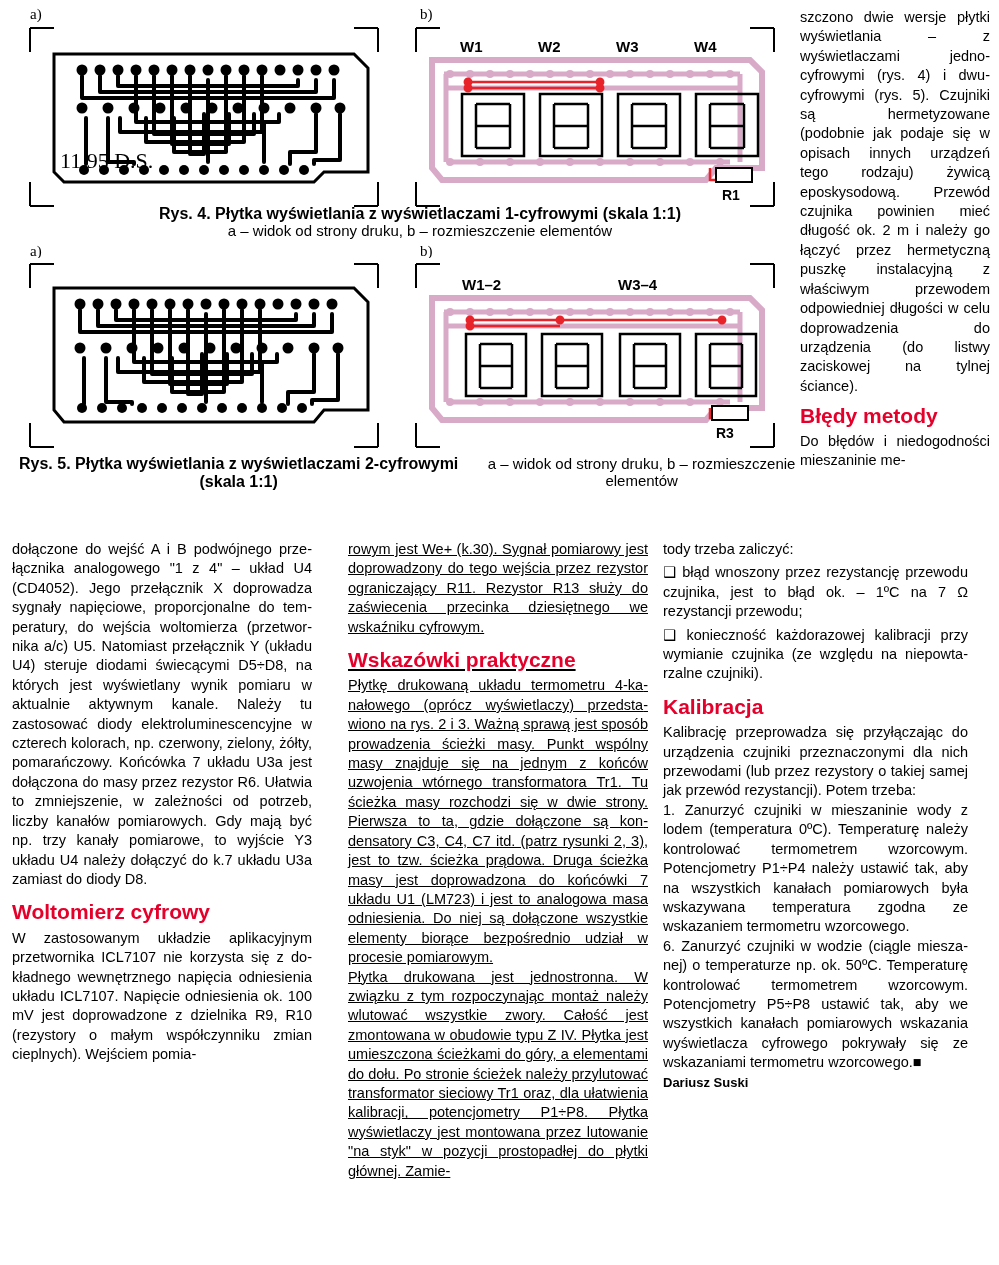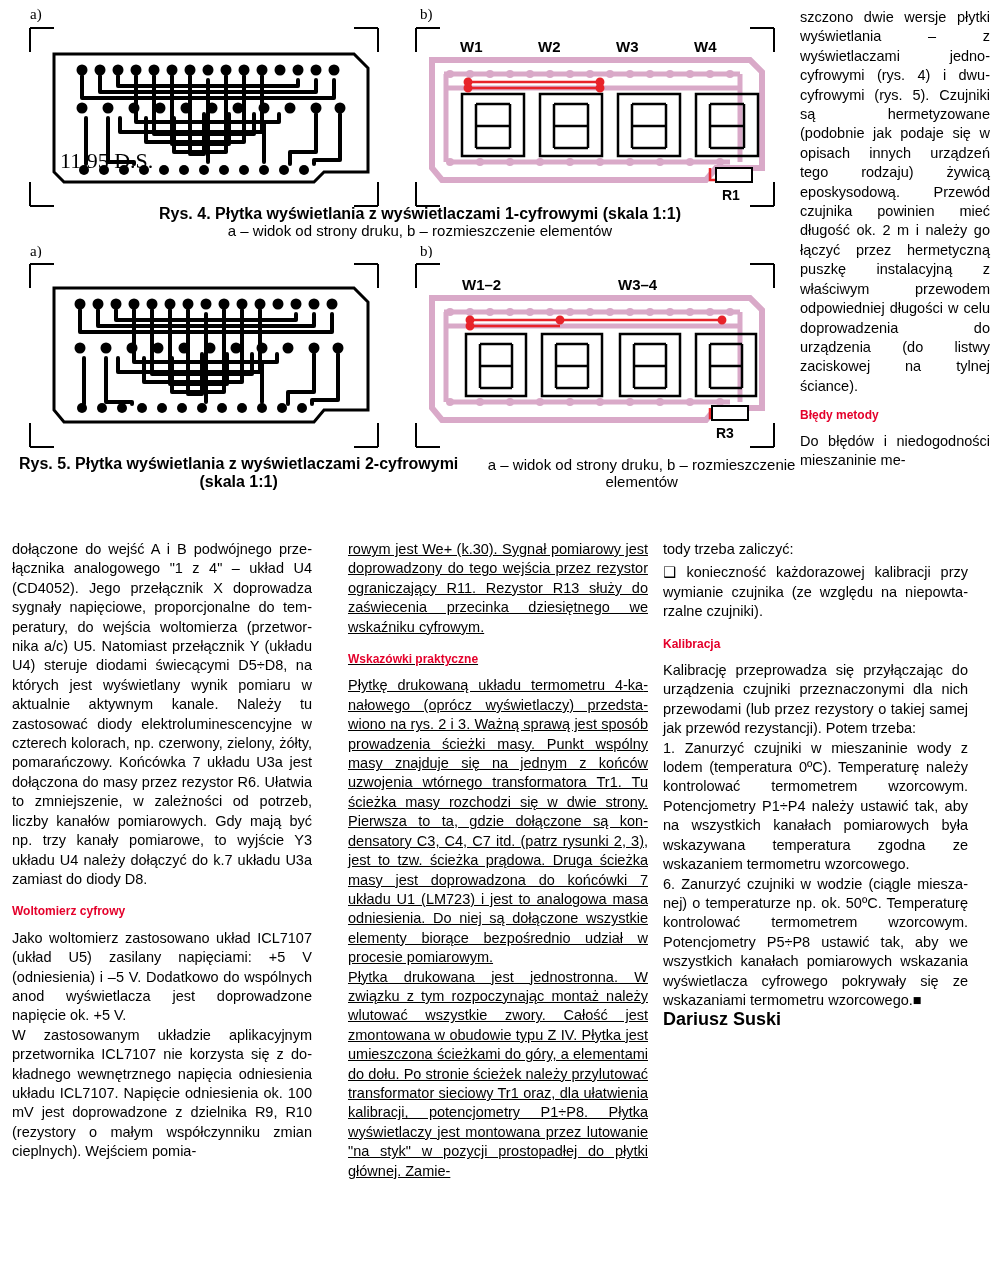--- a/index.html
+++ b/index.html
@@ -28,37 +28,37 @@
   }
 
   
   .rcol-top{
     position:absolute;left:800px;top:8px;width:190px;
     font-family:"Liberation Sans",sans-serif;
     font-size:14.5px;line-height:19.4px;text-align:justify;
   }
   .rcol-top p{margin:0 0 0 0;}
   .h-red{
-    color:#e4002b;font-weight:bold;font-size:12px;
+    color:#e4002b;font-weight:bold;font-size:21px;
     margin:10px 0 6px 0;font-family:"Liberation Sans",sans-serif;
   }
 
   
   .cols{position:absolute;left:0;top:540px;width:814px;height:725px;}
   .col{
     position:absolute;top:0;width:300px;
     font-family:"Liberation Sans",sans-serif;
     font-size:14.5px;line-height:19.4px;text-align:justify;
   }
   #col1{left:12px;}
   #col2{left:348px;text-decoration:underline;}
   #col3{left:663px;width:305px;}
   .col p{margin:0;}
   .col .h-red{margin:13px 0 7px 0;}
-  .sig{font-weight:bold;font-size:18px;margin-top:9px;}
+  .sig{font-weight:bold;font-size:13px;margin-top:9px;}
   .sq{font-family:"DejaVu Sans",sans-serif;}
 
   
   svg{display:block;}
 </style>
 </head>
 <body>
 
 <div class="page">
 
@@ -377,51 +377,53 @@
         </g>
 
         <rect x="302" y="148" width="36" height="14" fill="#fff" stroke="#000" stroke-width="2"></rect>
         <text x="306" y="180" font-family="Liberation Sans, sans-serif" font-size="14" font-weight="bold" fill="#000">R3</text>
 
         <text x="52" y="32" font-family="Liberation Sans, sans-serif" font-size="15" font-weight="bold">W1–2</text>
         <text x="208" y="32" font-family="Liberation Sans, sans-serif" font-size="15" font-weight="bold">W3–4</text>
       </svg>
     </div>
 
-    <div style="position:absolute;left:10px;top:455px;width:800px;display:flex;justify-content:center;gap:6px;align-items:center;">
+    <div style="position:absolute;left:10px;top:455px;width:800px;display:flex;justify-content:center;gap:6px;">
       <span class="caption">Rys. 5. Płytka wyświetlania z wyświetlaczami 2-cyfrowymi (skala 1:1)</span>
       <span class="caption-sub">a – widok od strony druku, b –  rozmieszczenie elementów</span>
     </div>
 
     <div class="rcol-top">
       <p>szczono dwie wersje płytki wyświetlania – z wyświetlaczami jedno-cyfrowymi (rys. 4) i dwu-cyfrowymi (rys. 5). Czujniki są hermetyzo­wane (podobnie jak po­daje się w opisach in­nych urządzeń tego ro­dzaju) żywicą eposkyso­dową. Przewód czujnika powinien mieć długość ok. 2 m i należy go łą­czyć przez hermetyczną puszkę instalacyjną z właściwym przewo­dem odpowiedniej dłu­gości w celu doprowa­dzenia do urządzenia (do listwy zaciskowej na tylnej ściance).</p>
       <div class="h-red">Błędy metody</div>
       <p>Do błędów i niedogod­ności mieszaninie me-</p>
     </div>
 
   </div>
 
   <div class="cols">
 
     <div class="col" id="col1">
       <p>dołączone do wejść A i B podwójnego prze­łącznika analogowego "1 z 4" – układ U4 (CD4052). Jego przełącznik X doprowadza sygnały napięciowe, proporcjonalne do tem­peratury, do wejścia woltomierza (przetwor­nika a/c) U5. Natomiast przełącznik Y (ukła­du U4) steruje diodami świecącymi D5÷D8, na których jest wyświetlany wynik pomiaru w aktualnie aktywnym kanale. Należy tu zastosować diody elektroluminescencyjne w czterech kolorach, np. czerwony, zielony, żółty, pomarańczowy. Końcówka 7 układu U3a jest dołączona do masy przez rezy­stor R6. Ułatwia to zmniejszenie, w zależno­ści od potrzeb, liczby kanałów pomiaro­wych. Gdy mają być np. trzy kanały pomia­rowe, to wyjście Y3 układu U4 należy dołą­czyć do k.7 układu U3a zamiast do diody D8.</p>
       <div class="h-red">Woltomierz cyfrowy</div>
-      <p>Jako woltomierz zastosowano układ ICL7107 (układ U5) zasilany napięciami: +5 V (odniesienia) i –5 V. Dodatkowo do wspólnych anod wyświetlacza jest doprowa­dzone napięcie ok. +5 V.</p>
       <p>W zastosowanym układzie aplikacyjnym przetwornika ICL7107 nie korzysta się z do­kładnego wewnętrznego napięcia odnie­sienia układu ICL7107. Napięcie odniesie­nia ok. 100 mV jest doprowadzone z dziel­nika R9, R10 (rezystory o małym współ­czynniku zmian cieplnych). Wejściem pomia-</p>
     </div>
 
     <div class="col" id="col2">
       <p>rowym jest We+ (k.30). Sygnał pomiarowy jest doprowadzony do tego wejścia przez re­zystor ograniczający R11. Rezystor R13 służy do zaświecenia przecinka dziesięt­nego we wskaźniku cyfrowym.</p>
       <div class="h-red">Wskazówki praktyczne</div>
       <p>Płytkę drukowaną układu termometru 4-ka­nałowego (oprócz wyświetlaczy) przedsta­wiono na rys. 2 i 3. Ważną sprawą jest spo­sób prowadzenia ścieżki masy. Punkt wspól­ny masy znajduje się na jednym z końców uzwojenia wtórnego transformatora Tr1. Tu ścieżka masy rozchodzi się w dwie strony. Pierwsza to ta, gdzie dołączone są kon­densatory C3, C4, C7 itd. (patrz rysunki 2, 3), jest to tzw. ścieżka prądowa. Druga ścieżka masy jest doprowadzona do koń­cówki 7 układu U1 (LM723) i jest to analo­gowa masa odniesienia. Do niej są dołączo­ne wszystkie elementy biorące bezpośre­dnio udział w procesie pomiarowym.</p>
       <p>Płytka drukowana jest jednostronna. W związku z tym rozpoczynając montaż należy wlutować wszystkie zwory. Całość jest zmontowana w obudowie typu Z IV. Płytka jest umieszczona ścieżkami do góry, a elementami do dołu. Po stronie ścieżek należy przylutować transformator sieciowy Tr1 oraz, dla ułatwienia kalibracji, poten­cjometry P1÷P8. Płytka wyświetlaczy jest montowana przez lutowanie "na styk" w po­zycji prostopadłej do płytki głównej. Zamie-</p>
     </div>
 
     <div class="col" id="col3">
       <p>tody trzeba zaliczyć:</p>
+      <p style="margin-top:4px;">
+        <span class="sq">❑ </span><span>błąd wnoszony przez rezystancję prze­wodu  czujnika,  jest to błąd ok. – 1ºC na 7 Ω rezystancji przewodu;</span>
+      </p>
       <p style="margin-top:4px;">
         <span class="sq">❑ </span><span>konieczność każdorazowej kalibracji przy wymianie czujnika (ze względu na niepowta­rzalne czujniki).</span>
       </p>
       <div class="h-red">Kalibracja</div>
       <p>Kalibrację przeprowadza się przyłączając do urządzenia czujniki przeznaczonymi dla nich przewodami (lub przez rezystory o ta­kiej samej jak przewód rezystancji). Potem trzeba:</p>
       <p>1. Zanurzyć czujniki w mieszaninie wody z lodem  (temperatura 0ºC). Temperaturę należy kontrolować termometrem wzorco­wym. Potencjometry P1÷P4 należy ustawić tak, aby na wszystkich kanałach pomiaro­wych była wskazywana temperatura zgodna ze wskazaniem termometru wzorcowego.</p>
       <p>6. Zanurzyć czujniki w wodzie (ciągle miesza­nej) o temperaturze np. ok. 50ºC. Tempera­turę kontrolować termometrem wzorcowym. Potencjometry P5÷P8 ustawić tak, aby we wszystkich kanałach pomiarowych wskaza­nia wyświetlacza cyfrowego pokrywały się ze wskazaniami termometru wzorcowego.■</p>
       <p class="sig">Dariusz Suski</p>
     </div>
 

